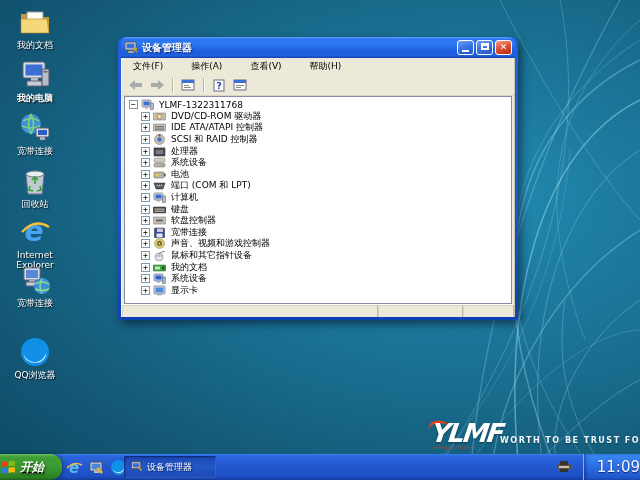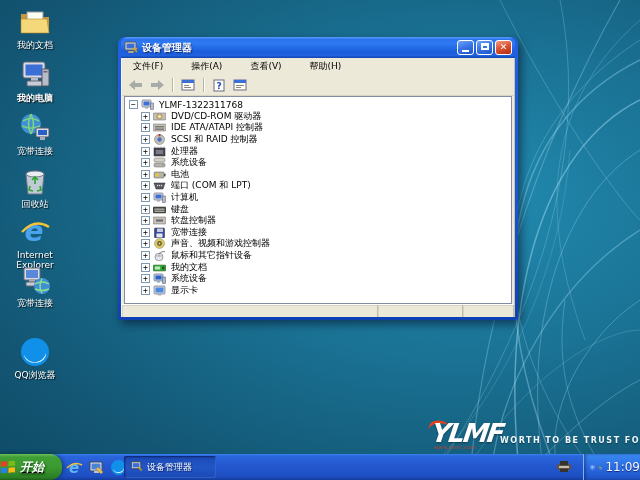--- a/index.html
+++ b/index.html
@@ -84,21 +84,21 @@
   .taskbtn { position:absolute; left:124px; top:2px; height:22px; width:92px; display:flex; align-items:center;
              gap:4px; padding:0 6px; cursor:pointer; border-radius:2px;
              background:linear-gradient(180deg,#1a49b4 0%,#2256c6 50%,#1a49b4 100%);
              box-shadow:inset 1px 1px 2px rgba(0,0,40,.55), inset -1px -1px 1px rgba(90,140,230,.4); }
   .taskbtn .ttxt { font-size:9px; color:#fff; text-shadow:1px 1px 1px rgba(0,0,40,.6); white-space:nowrap; }
   .tray-float { position:absolute; left:556px; top:6px; width:16px; height:13px; cursor:pointer; }
   .tray { position:absolute; right:0; top:0; height:26px; width:57px; display:flex; align-items:center; gap:3px;
           padding-left:6px; background:linear-gradient(180deg,#3a8af2 0%,#2b6ce2 50%,#1d52c4 100%);
           border-left:1px solid #7fb4f4; box-shadow:inset 2px 0 3px rgba(0,10,60,.35); }
   .tray-ic { width:13px; height:13px; cursor:pointer; }
-  .clock { font-size:12px; color:#f2f7ff; text-shadow:0 1px 1px rgba(0,0,50,.6); }
+  .clock { font-size:15px; color:#f2f7ff; text-shadow:0 1px 1px rgba(0,0,50,.6); }
 </style>
 </head>
 <body>
 
 <svg id="swirls" width="640" height="480" viewBox="0 0 640 480">
   <g fill="none" stroke="#aee6fa">
     <path d="M640,60 C520,120 470,260 560,480" stroke-opacity=".35" stroke-width="1.5"></path>
     <path d="M640,40 C500,130 460,300 600,480" stroke-opacity=".25" stroke-width="1"></path>
     <path d="M640,100 C540,150 500,300 520,480" stroke-opacity=".45" stroke-width="1.5"></path>
     <path d="M640,150 C560,200 520,330 545,480" stroke-opacity=".3" stroke-width="1"></path>

